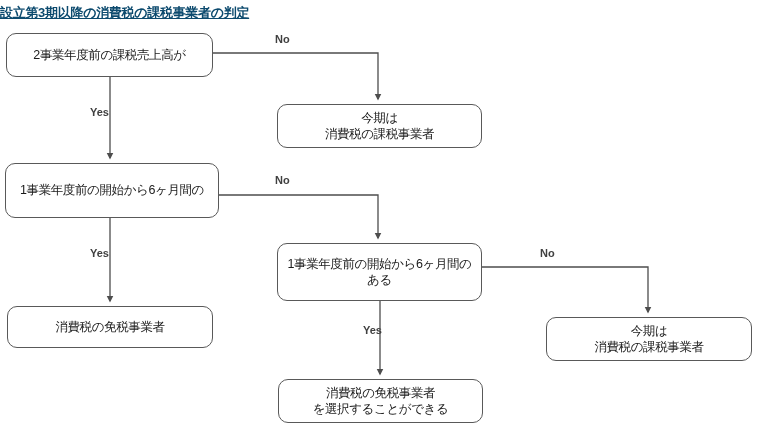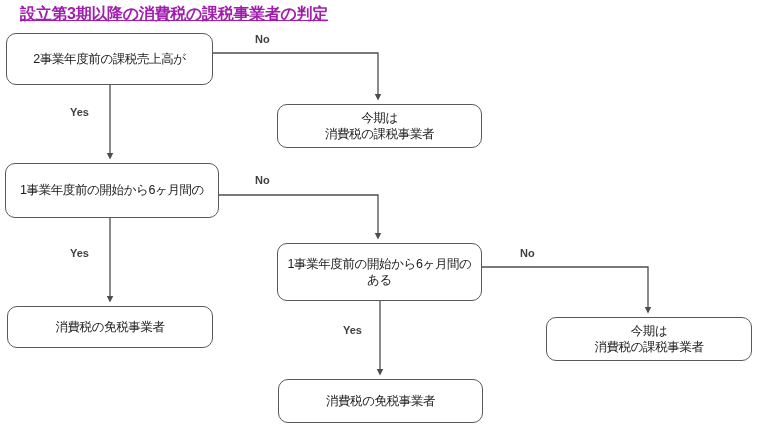--- a/index.html
+++ b/index.html
@@ -10,25 +10,25 @@
   }
   .canvas {
     position: relative;
     width: 760px;
     height: 430px;
     background: #ffffff;
     overflow: hidden;
   }
   .title {
     position: absolute;
-    left: 20px;
+    left: 0;
     top: 4px;
-    font-size: 16px;
+    font-size: 13px;
     font-weight: 700;
-    color: #a21caf;
+    color: #0c4a6e;
     text-decoration: underline;
     letter-spacing: -0.3px;
     white-space: nowrap;
   }
   .connectors {
     position: absolute;
     left: 0;
     top: 0;
   }
   .edge {
@@ -52,23 +52,24 @@
     color: #1a1a1a;
     letter-spacing: -0.4px;
     white-space: nowrap;
   }
   .node span { display: block; }
   .edge-label {
     position: absolute;
     font-size: 11px;
     font-weight: 700;
     color: #404040;
+    margin-left: 20px;
   }
   
-  .n-q1            { left: 6px;   top: 33px;  width: 207px; height: 52px; }
+  .n-q1            { left: 6px;   top: 33px;  width: 207px; height: 44px; }
   .n-taxable1      { left: 277px; top: 104px; width: 205px; height: 44px; }
   .n-q2            { left: 5px;   top: 163px; width: 214px; height: 55px; }
   .n-q3            { left: 277px; top: 243px; width: 205px; height: 58px; }
   .n-exempt        { left: 7px;   top: 306px; width: 206px; height: 42px; }
   .n-taxable2      { left: 546px; top: 317px; width: 206px; height: 44px; }
   .n-exempt-choice { left: 278px; top: 379px; width: 205px; height: 44px; }
   
   .l-no1  { left: 255px; top: 33px;  }
   .l-yes1 { left: 70px;  top: 106px; }
   .l-no2  { left: 255px; top: 174px; }
@@ -119,20 +120,21 @@
     <span>消費税の免税事業者</span>
   </div>
 
   <div class="node n-taxable2">
     <span>今期は</span>
     <span>消費税の課税事業者</span>
   </div>
 
   <div class="node n-exempt-choice">
     <span>消費税の免税事業者</span>
+    <span>を選択することができる</span>
   </div>
 
   <span class="edge-label l-no1">No</span>
   <span class="edge-label l-yes1">Yes</span>
   <span class="edge-label l-no2">No</span>
   <span class="edge-label l-yes2">Yes</span>
   <span class="edge-label l-no3">No</span>
   <span class="edge-label l-yes3">Yes</span>
 
 </div>

